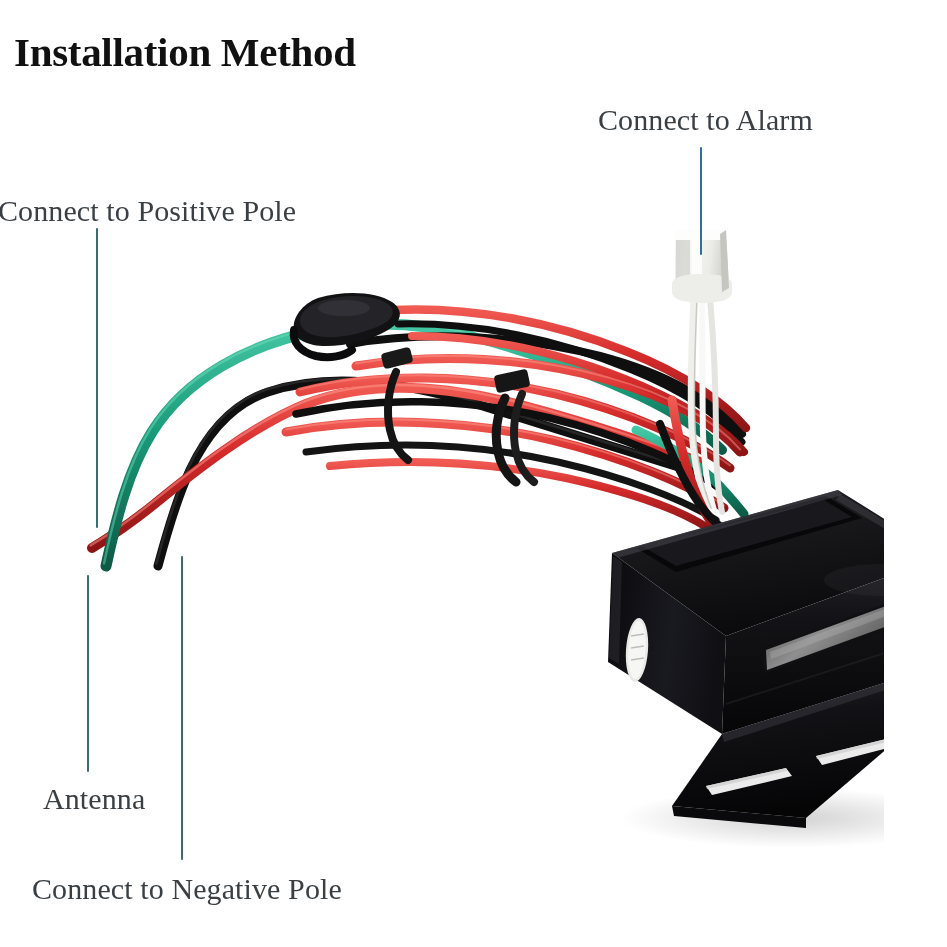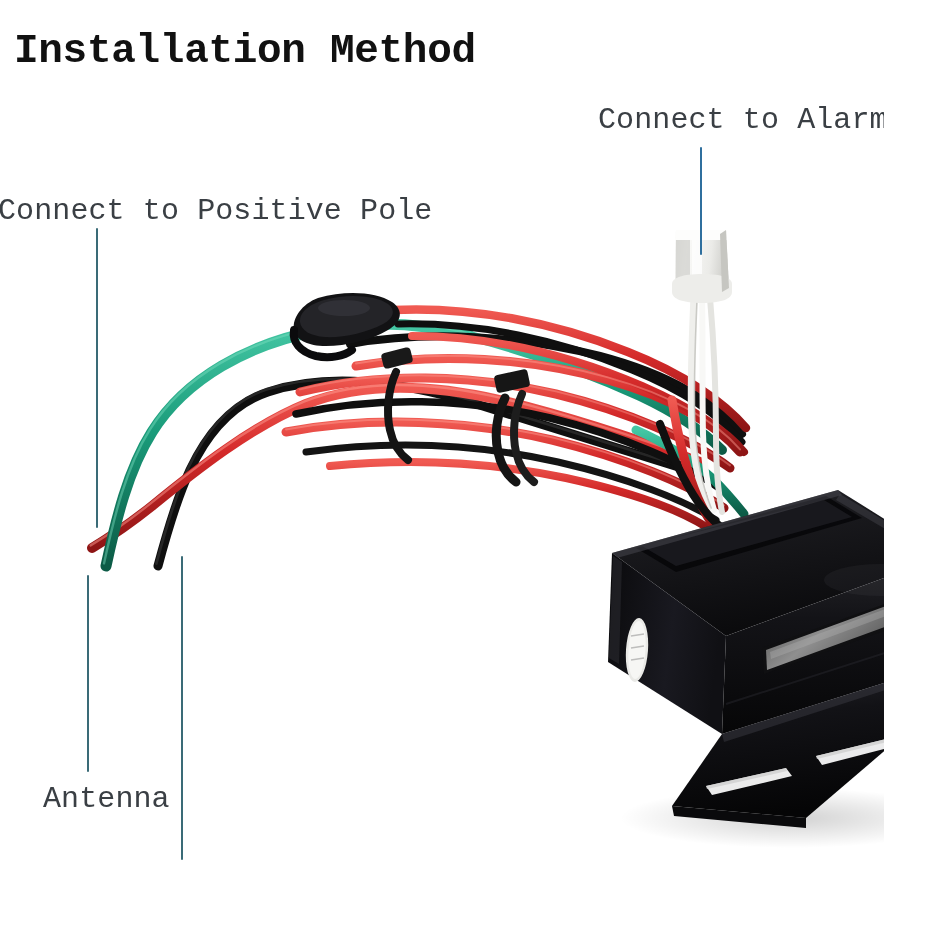--- a/index.html
+++ b/index.html
@@ -7,21 +7,21 @@
     margin: 0;
     padding: 0;
     background: #ffffff;
   }
   #page {
     position: relative;
     width: 884px;
     height: 947px;
     background: #ffffff;
     overflow: hidden;
-    font-family: Liberation Mono, monospace;
+    font-family: Liberation Serif, serif;
   }
 
   
   #title {
     position: absolute;
     left: 14px;
     top: 28px;
     font-size: 41px;
     font-weight: bold;
     color: #111111;
@@ -251,14 +251,15 @@
   <div id="title">Installation Method</div>
 
   <div class="leader" id="leader-alarm"></div>
   <div class="leader" id="leader-positive"></div>
   <div class="leader" id="leader-antenna"></div>
   <div class="leader" id="leader-negative"></div>
 
   <div class="callout-label" id="label-alarm">Connect to Alarm</div>
   <div class="callout-label" id="label-positive">Connect to Positive Pole</div>
   <div class="callout-label" id="label-antenna">Antenna</div>
+  <div class="callout-label" id="label-negative">Connect to Negative Pole</div>
 
 </div>
 
 </body></html>

